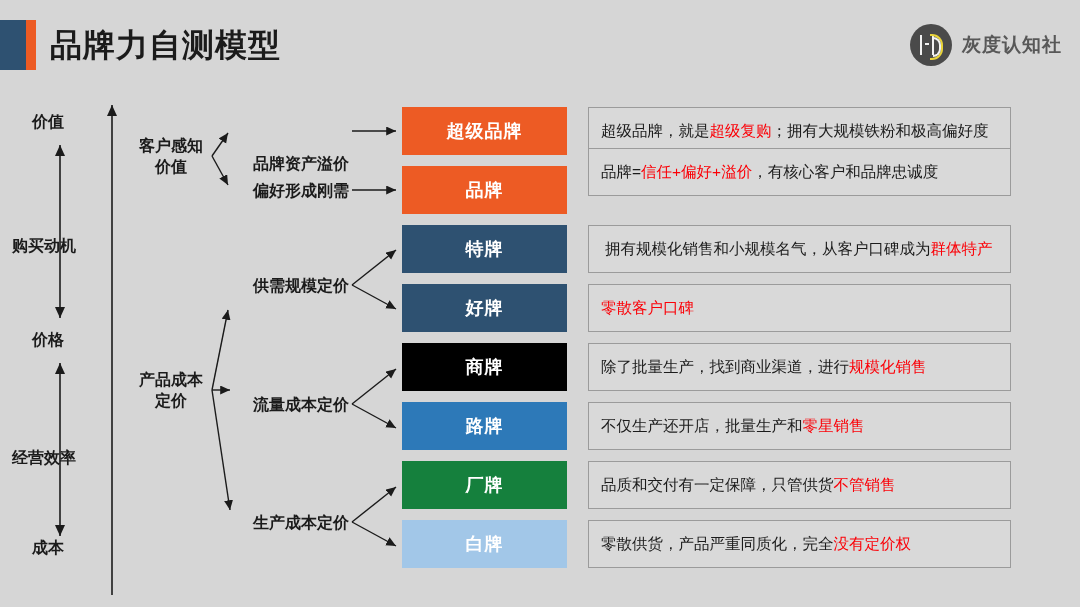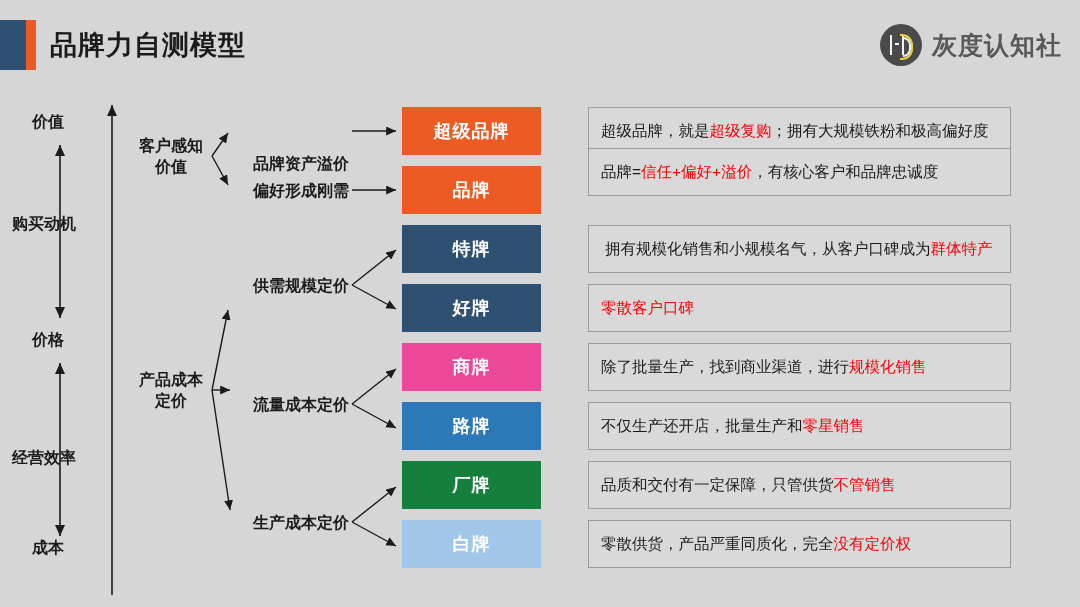--- a/index.html
+++ b/index.html
@@ -21,21 +21,21 @@
   #header-accent-dark {
     position: absolute; left: 0; top: 20px;
     width: 26px; height: 50px; background: #2e5171;
   }
   #header-accent-orange {
     position: absolute; left: 26px; top: 20px;
     width: 10px; height: 50px; background: #ed5b24;
   }
   #page-title {
     position: absolute; left: 50px; top: 25px;
-    font-size: 27px; font-weight: 700; letter-spacing: 1px;
+    font-size: 32px; font-weight: 700; letter-spacing: 1px;
     color: #1b1b1b; line-height: 40px;
   }
 
   
   #brand {
     position: absolute; right: 18px; top: 24px;
     display: flex; align-items: center; gap: 10px;
   }
   #brand-mark {
     width: 42px; height: 42px; border-radius: 50%;
@@ -59,21 +59,21 @@
     border-radius: 0 11px 11px 0;
   }
   #brand-mark .arc2 {
     position: absolute; left: 23px; top: 13px;
     width: 6px; height: 16px;
     border: 2px solid #f2f2f2;
     border-left: none;
     border-radius: 0 8px 8px 0;
   }
   #brand-name {
-    font-size: 25px; font-weight: 700; color: #585858; letter-spacing: 1px;
+    font-size: 19px; font-weight: 700; color: #585858; letter-spacing: 1px;
   }
 
   
   .axis-label {
     position: absolute; font-size: 16px; font-weight: 700;
     color: #1b1b1b; text-align: center; white-space: nowrap;
   }
   .axis-mid {
     position: absolute; font-size: 16px; font-weight: 700;
     color: #1b1b1b; white-space: nowrap;
@@ -85,21 +85,21 @@
 
   
   .node-label {
     position: absolute; font-size: 16px; font-weight: 700;
     color: #1b1b1b; white-space: nowrap; text-align: center;
     line-height: 21px;
   }
 
   
   .tier-box {
-    position: absolute; left: 402px; width: 139px; height: 48px;
+    position: absolute; left: 402px; width: 165px; height: 48px;
     display: flex; align-items: center; justify-content: center;
     color: #ffffff; font-size: 18px; font-weight: 700; letter-spacing: 1px;
   }
 
   
   .desc-box {
     position: absolute; left: 588px; width: 423px; height: 48px;
     border: 1px solid #9b9b9b; background: #d9d9d9;
     display: flex; align-items: center;
     padding: 0 12px; box-sizing: border-box;
@@ -157,21 +157,21 @@
     <path d="M352,285 L396,309" stroke="#1b1b1b" stroke-width="1.4" fill="none" marker-end="url(#ah)"></path>
 
     <path d="M352,404 L396,369" stroke="#1b1b1b" stroke-width="1.4" fill="none" marker-end="url(#ah)"></path>
     <path d="M352,404 L396,428" stroke="#1b1b1b" stroke-width="1.4" fill="none" marker-end="url(#ah)"></path>
 
     <path d="M352,522 L396,487" stroke="#1b1b1b" stroke-width="1.4" fill="none" marker-end="url(#ah)"></path>
     <path d="M352,522 L396,546" stroke="#1b1b1b" stroke-width="1.4" fill="none" marker-end="url(#ah)"></path>
   </svg>
 
   <div class="axis-label" style="left:32px; top:112px;">价值</div>
-  <div class="axis-mid" style="left:12px; top:214px;">购买动机</div>
+  <div class="axis-mid" style="left:12px; top:236px;">购买动机</div>
   <div class="axis-label" style="left:32px; top:330px;">价格</div>
   <div class="axis-mid" style="left:12px; top:448px;">经营效率</div>
   <div class="axis-label" style="left:32px; top:538px;">成本</div>
 
   <div class="node-label" style="left:126px; top:135px; width:90px;">
     <span>客户感知</span><br>
     <span>价值</span>
   </div>
 
   <div class="node-label" style="left:126px; top:369px; width:90px;">
@@ -191,21 +191,21 @@
       </div>
       <div class="tier-box" style="top: 166px; background: rgb(237, 91, 36);">
         <span>品牌</span>
       </div>
       <div class="tier-box" style="top: 225px; background: rgb(46, 81, 113);">
         <span>特牌</span>
       </div>
       <div class="tier-box" style="top: 284px; background: rgb(46, 81, 113);">
         <span>好牌</span>
       </div>
-      <div class="tier-box" style="top: 343px; background: #ec4899;">
+      <div class="tier-box" style="top: 343px; background: #000000;">
         <span>商牌</span>
       </div>
       <div class="tier-box" style="top: 402px; background: rgb(45, 121, 184);">
         <span>路牌</span>
       </div>
       <div class="tier-box" style="top: 461px; background: #15803d;">
         <span>厂牌</span>
       </div>
       <div class="tier-box" style="top: 520px; background: rgb(162, 199, 232);">
         <span>白牌</span>

